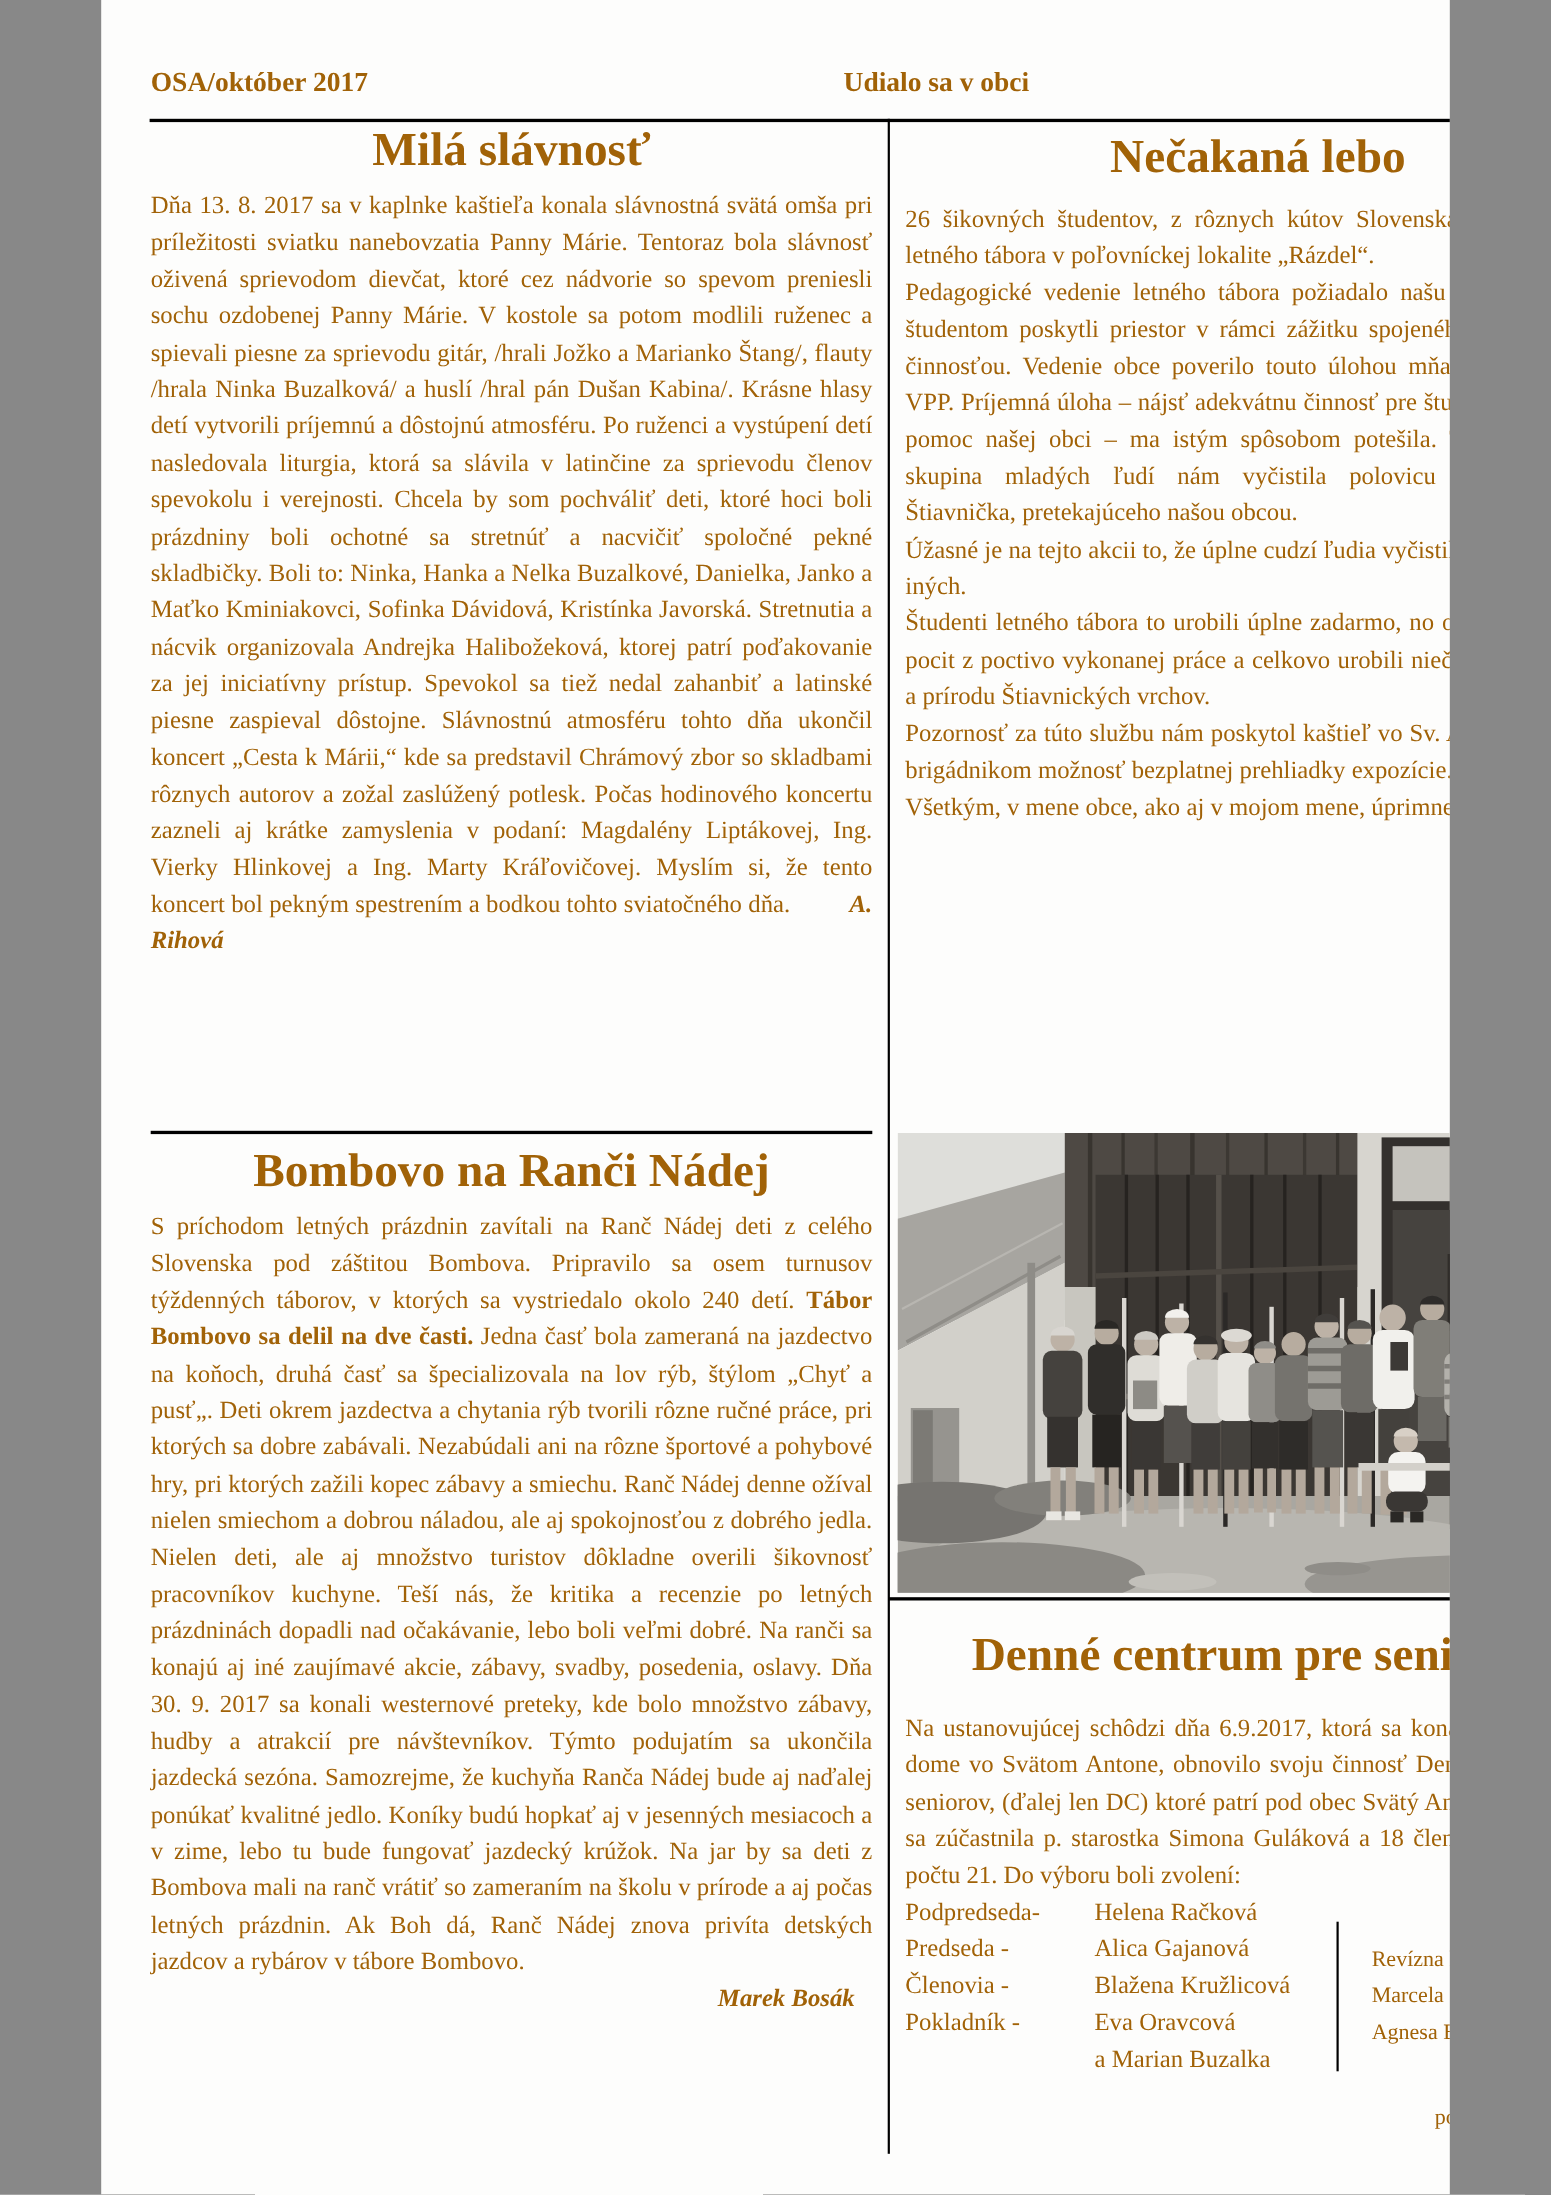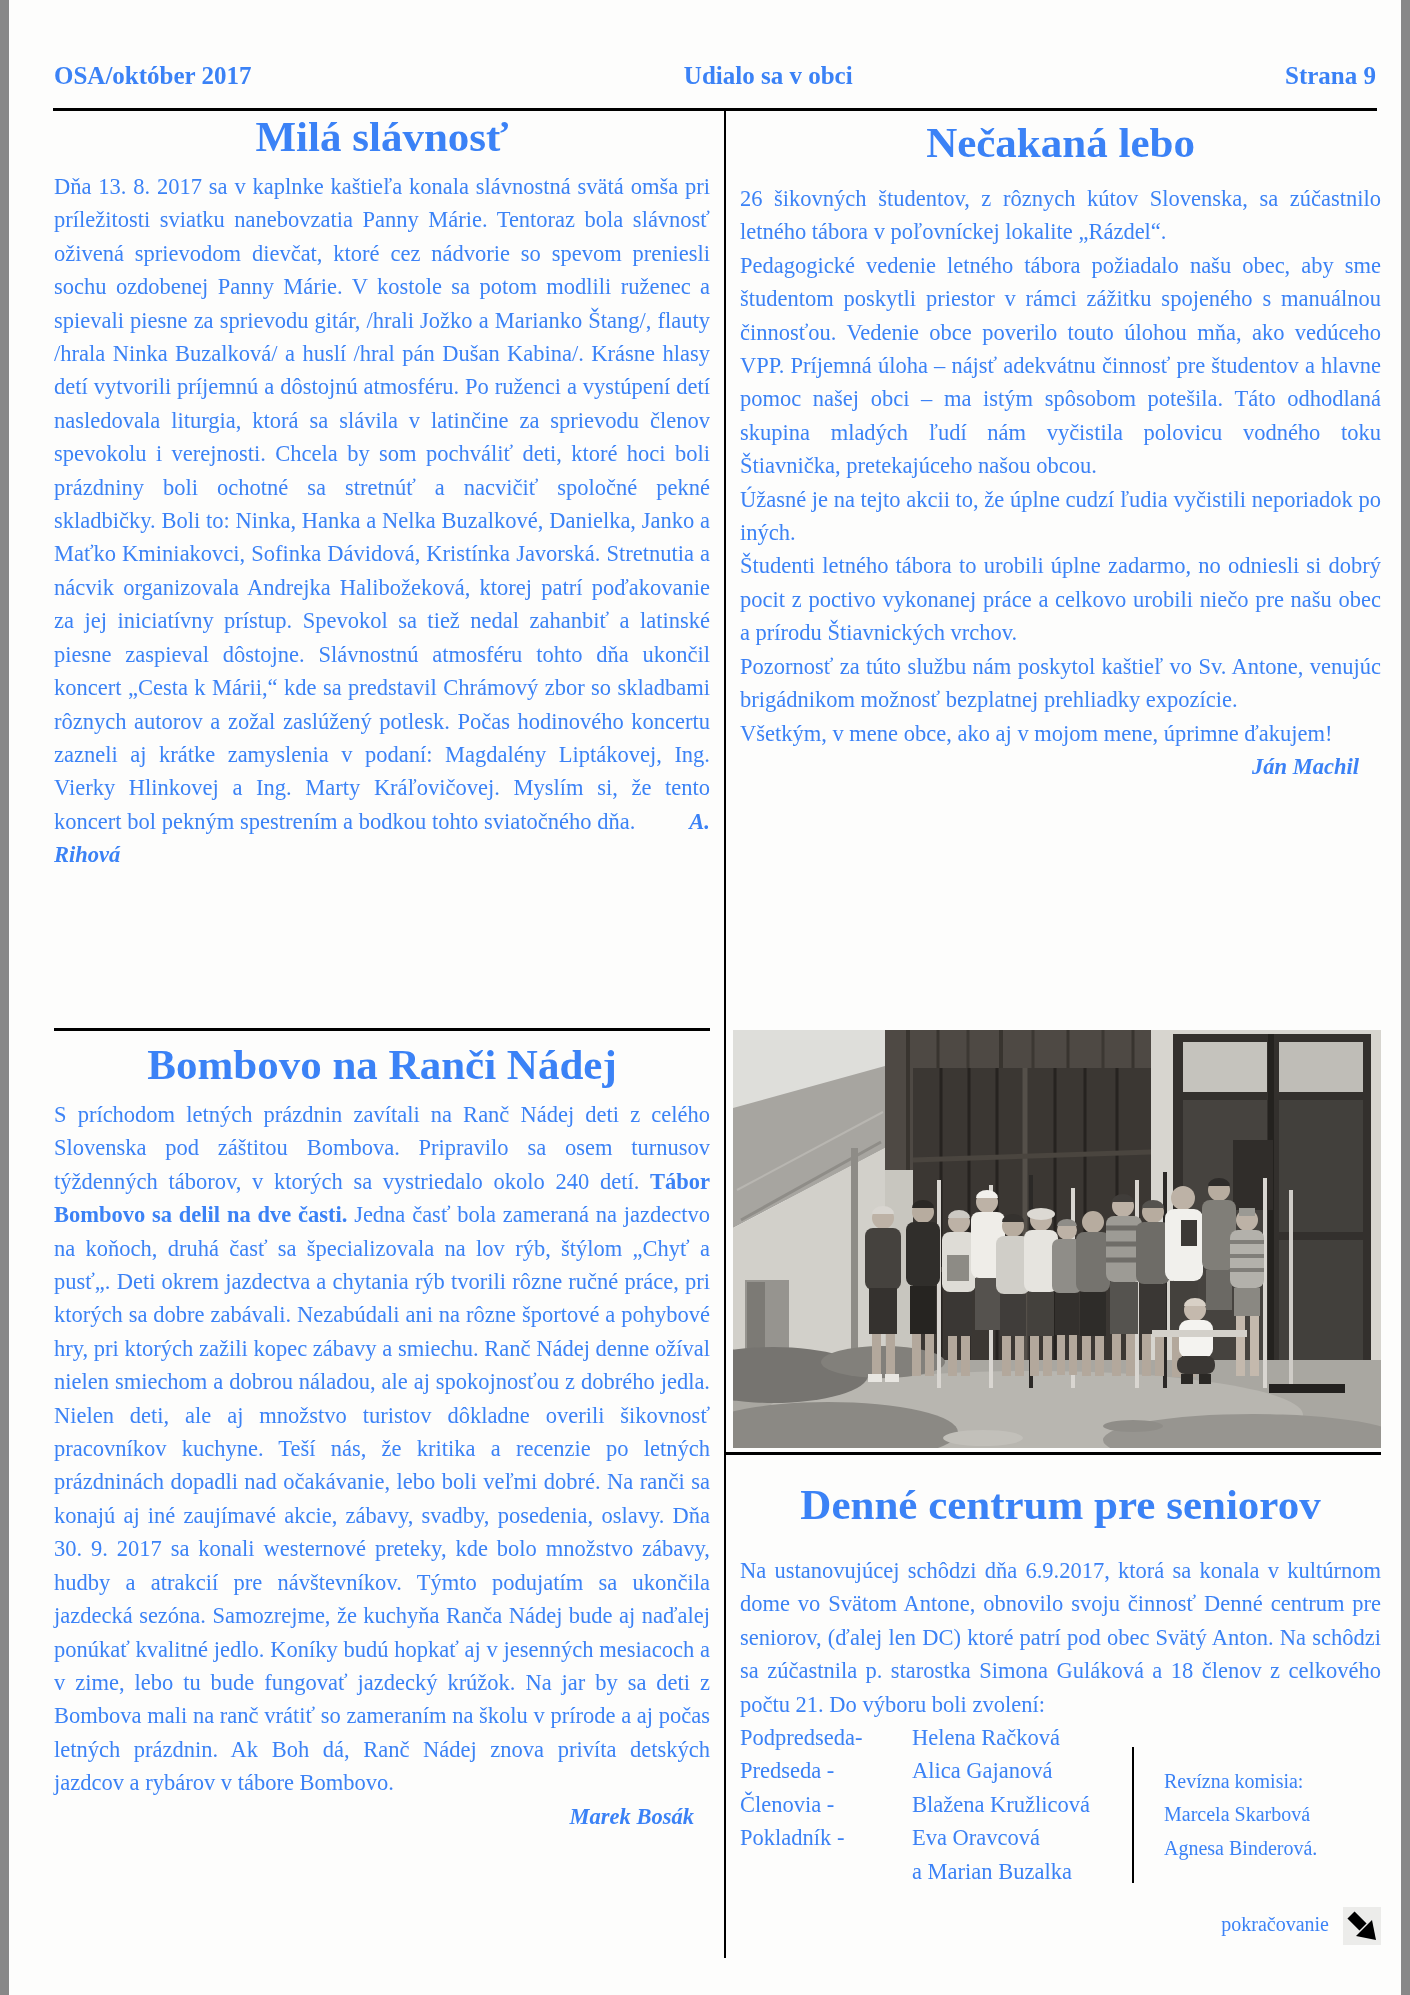--- a/index.html
+++ b/index.html
@@ -1,20 +1,20 @@
 <!DOCTYPE html>
 <html><head>
 <meta charset="utf-8">
 <style>
   html,body{margin:0;padding:0;background:#888;}
   .page{
     position:relative;
-    width:1392px;height:1995px;
+    width:1226px;height:1995px;
     background:#fdfdfc;
-    color:#3b82f6;
+    color:#a16207;
     font-family:"Liberation Serif", serif;
     overflow:hidden;
     margin:0 auto;
   }
   .header{
     position:absolute;left:45px;top:62px;width:1322px;
     display:flex;justify-content:space-between;align-items:baseline;
     font-weight:bold;font-size:25px;
   }
   .rule{position:absolute;background:#000;height:3px;}

